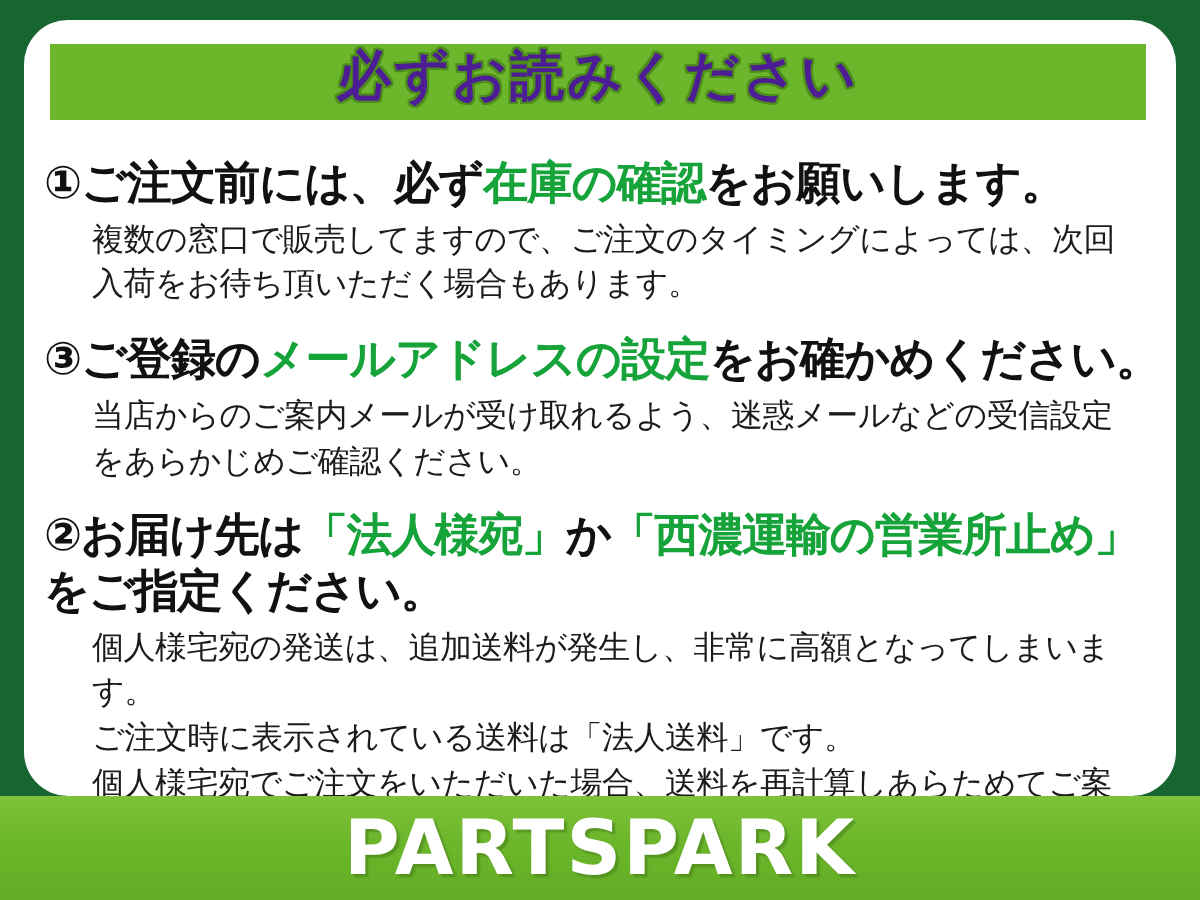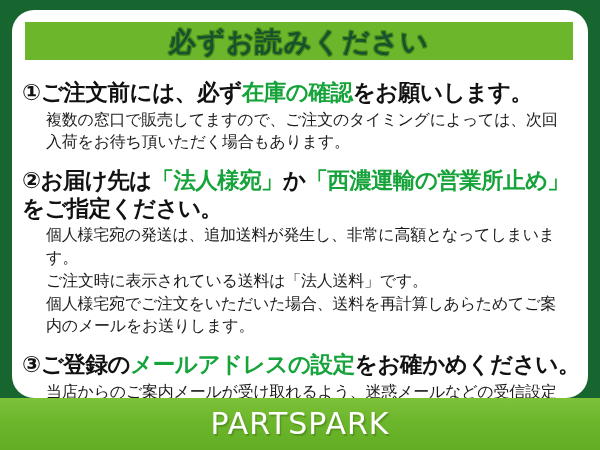--- a/index.html
+++ b/index.html
@@ -43,31 +43,32 @@
     left: 13px;
     top: 12px;
     width: 548px;
     height: 38px;
     background: #6cb62c;
     display: flex;
     align-items: center;
     justify-content: center;
   }
   .banner-title {
-    color: #14532d;
+    color: #4c1d95;
     font-size: 27px;
     font-weight: bold;
     letter-spacing: 1.5px;
     line-height: 1;
     white-space: nowrap;
     text-shadow:
        1px 0 0 #4e8c1c, -1px 0 0 #4e8c1c,
        0 1px 0 #4e8c1c, 0 -1px 0 #4e8c1c,
        1px 1px 0 #4e8c1c, -1px 1px 0 #4e8c1c,
        1px -1px 0 #4e8c1c, -1px -1px 0 #4e8c1c;
+    font-family: Liberation Mono, monospace;
   }
 
   
   .items {
     position: absolute;
     left: 0;
     top: 56px;
     width: 576px;
     padding: 0 8px 0 10px;
     box-sizing: border-box;
@@ -121,22 +122,22 @@
     bottom: 0;
     width: 600px;
     height: 52px;
     background: linear-gradient(to bottom, #7ec23a 0%, #6cb62c 45%, #63ad24 100%);
     display: flex;
     align-items: center;
     justify-content: center;
   }
   .brand {
     color: #ffffff;
-    font-size: 30px;
-    font-weight: normal;
+    font-size: 38px;
+    font-weight: bold;
     letter-spacing: 1px;
     line-height: 1;
     text-shadow: 1.5px 1.5px 1px rgba(60,110,20,0.45);
   }
 </style>
 </head>
 <body>
 
 <div class="notice-frame">
 
@@ -149,36 +150,36 @@
     <div class="items">
 
       <div class="item item-1">
         <div class="item-heading">
           <span>①</span><span>ご注文前には、必ず</span><span class="hl">在庫の確認</span><span>をお願いします。</span>
         </div>
         <div class="item-body">複数の窓口で販売してますので、ご注文のタイミングによっては、次回
 入荷をお待ち頂いただく場合もあります。</div>
       </div>
 
+      <div class="item item-3">
+        <div class="item-heading">
+          <span>③</span><span>ご登録の</span><span class="hl">メールアドレスの設定</span><span>をお確かめください。</span>
+        </div>
+        <div class="item-body">当店からのご案内メールが受け取れるよう、迷惑メールなどの受信設定
+をあらかじめご確認ください。</div>
+      </div>
+
       <div class="item item-2">
         <div class="item-heading wrap">
           <span>②</span><span>お届け先は</span><span class="hl">「法人様宛」</span><span>か</span><span class="hl">「西濃運輸の営業所止め」</span><span>をご指定ください。</span>
         </div>
         <div class="item-body">個人様宅宛の発送は、追加送料が発生し、非常に高額となってしまいます。
 ご注文時に表示されている送料は「法人送料」です。
 個人様宅宛でご注文をいただいた場合、送料を再計算しあらためてご案
 内のメールをお送りします。</div>
-      </div>
-
-      <div class="item item-3">
-        <div class="item-heading">
-          <span>③</span><span>ご登録の</span><span class="hl">メールアドレスの設定</span><span>をお確かめください。</span>
-        </div>
-        <div class="item-body">当店からのご案内メールが受け取れるよう、迷惑メールなどの受信設定
-をあらかじめご確認ください。</div>
       </div>
 
     </div>
   </div>
 
   <div class="footer">
     <div class="brand">PARTSPARK</div>
   </div>
 
 </div>

